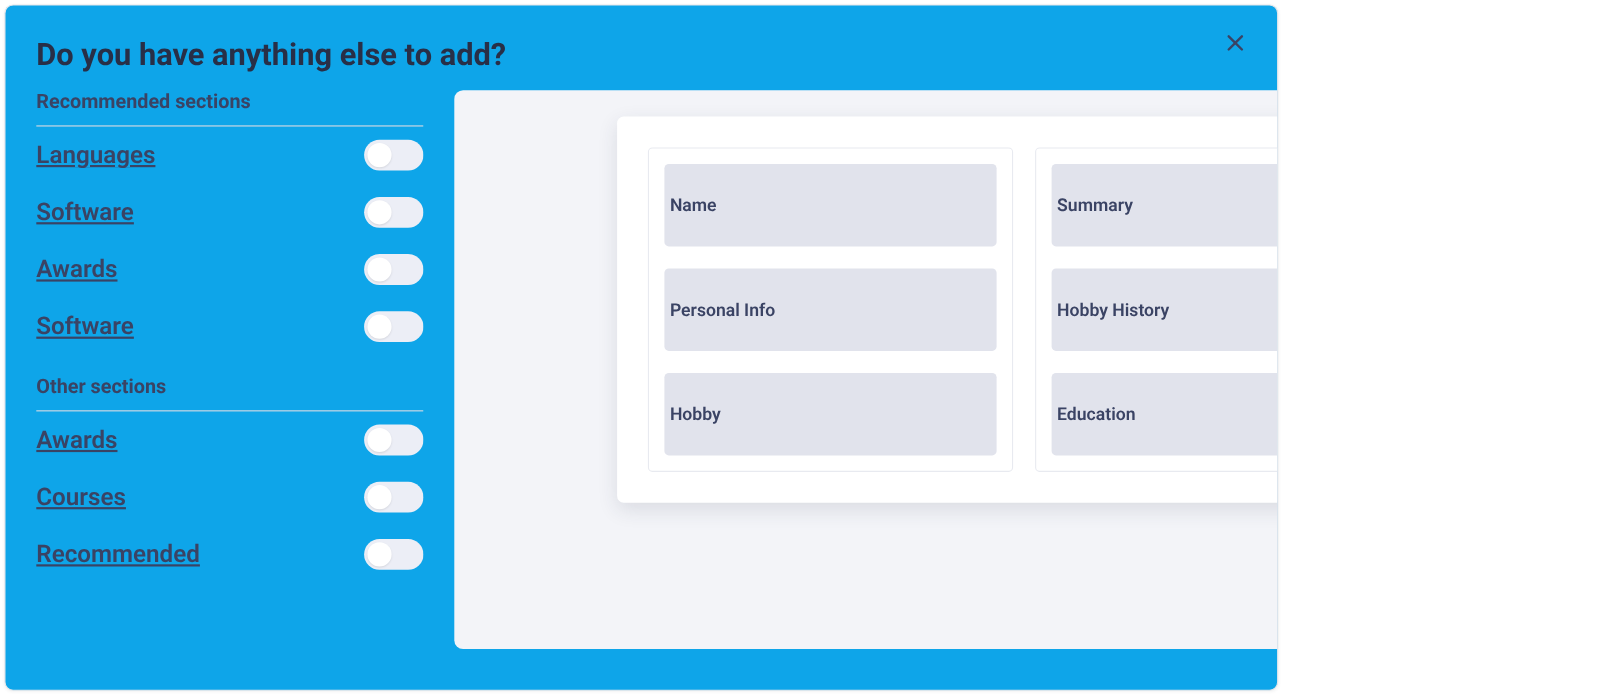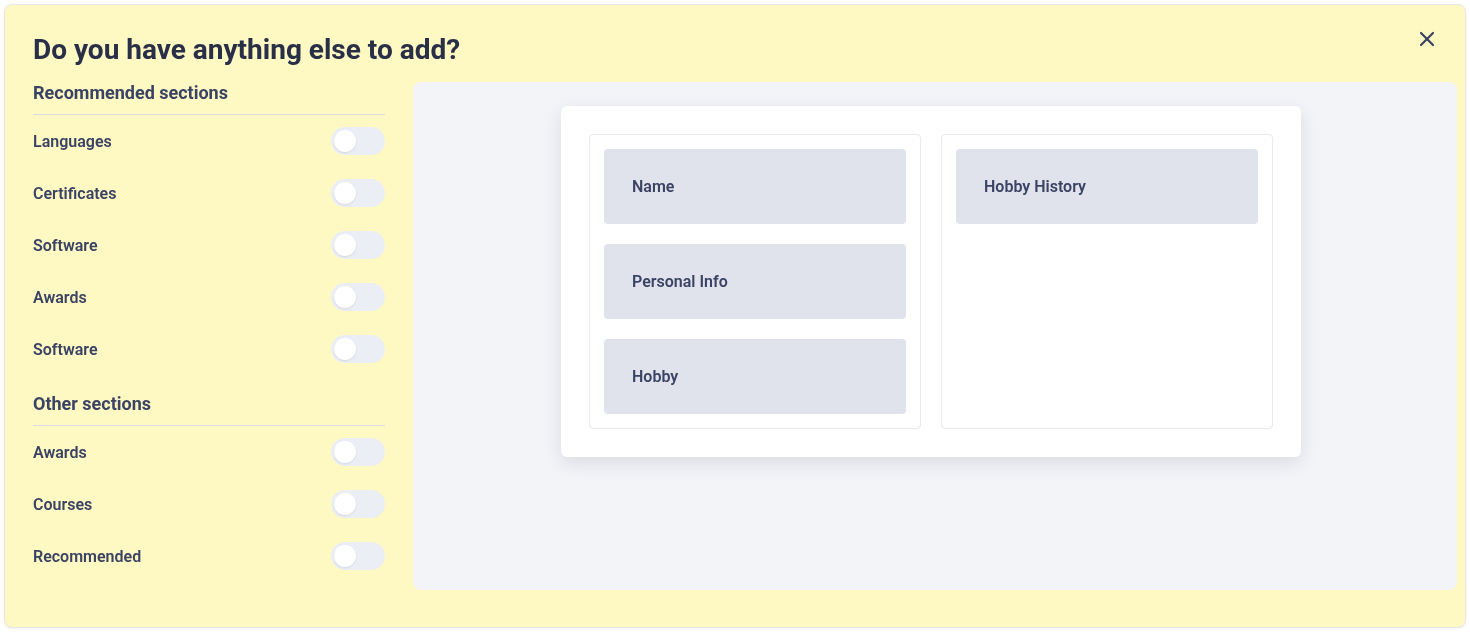--- a/index.html
+++ b/index.html
@@ -8,24 +8,24 @@
       box-sizing: border-box;
     }
     body {
       font-family: -apple-system, BlinkMacSystemFont, "Segoe UI", Roboto, Helvetica, Arial, sans-serif;
       background: #ffffff;
       width: 1470px;
       height: 632px;
       position: relative;
     }
     .dialog {
-      width: 1462px;
+      width: 1158px;
       height: 624px;
       margin: 4px;
-      background: #fef9c3;
+      background: #0ea5e9;
       border: 1px solid #e5e7eb;
       border-radius: 8px;
       box-shadow: 0 1px 3px rgba(0,0,0,0.05);
       position: relative;
       overflow: hidden;
     }
     .close-btn {
       position: absolute;
       top: 20px;
       right: 24px;
@@ -64,23 +64,24 @@
       border-bottom: 1px solid #d9dce3;
       margin-bottom: 0;
     }
     .section-item {
       display: flex;
       justify-content: space-between;
       align-items: center;
       padding: 12px 0;
     }
     .section-item-label {
-      font-size: 16px;
+      font-size: 22px;
       font-weight: 600;
       color: #3A4364;
+      text-decoration: underline;
     }
     .toggle {
       width: 54px;
       height: 28px;
       background: #ECEEF6;
       border-radius: 14px;
       position: relative;
       cursor: pointer;
       border: none;
       flex-shrink: 0;
@@ -124,21 +125,21 @@
       border: 1px solid #e8eaf0;
       border-radius: 4px;
       padding: 14px;
       display: flex;
       flex-direction: column;
       gap: 20px;
     }
     .preview-block {
       background: #E1E3EC;
       border-radius: 4px;
-      padding: 28px 28px;
+      padding: 28px 5px;
       font-size: 16px;
       font-weight: 600;
       color: #3A4364;
     }
   </style>
 </head>
 <body>
 
 <div class="dialog">
   <button class="close-btn">
@@ -154,24 +155,20 @@
     <div class="sidebar">
 
       <div class="section-group">
         <div class="section-group-title">Recommended sections</div>
 
         <div class="section-item">
           <span class="section-item-label">Languages</span>
           <button class="toggle"></button>
         </div>
         <div class="section-item">
-          <span class="section-item-label">Certificates</span>
-          <button class="toggle"></button>
-        </div>
-        <div class="section-item">
           <span class="section-item-label">Software</span>
           <button class="toggle"></button>
         </div>
         <div class="section-item">
           <span class="section-item-label">Awards</span>
           <button class="toggle"></button>
         </div>
         <div class="section-item">
           <span class="section-item-label">Software</span>
           <button class="toggle"></button>
@@ -198,18 +195,20 @@
     </div>
 
     <div class="preview-area">
       <div class="preview-card">
         <div class="preview-col">
           <div class="preview-block">Name</div>
           <div class="preview-block">Personal Info</div>
           <div class="preview-block">Hobby</div>
         </div>
         <div class="preview-col">
+          <div class="preview-block">Summary</div>
           <div class="preview-block">Hobby History</div>
+          <div class="preview-block">Education</div>
         </div>
       </div>
     </div>
   </div>
 </div>
 
 </body></html>

